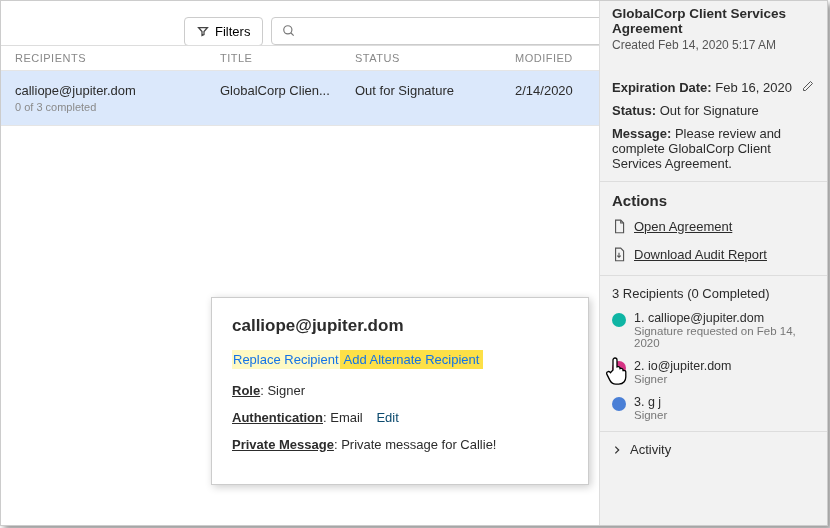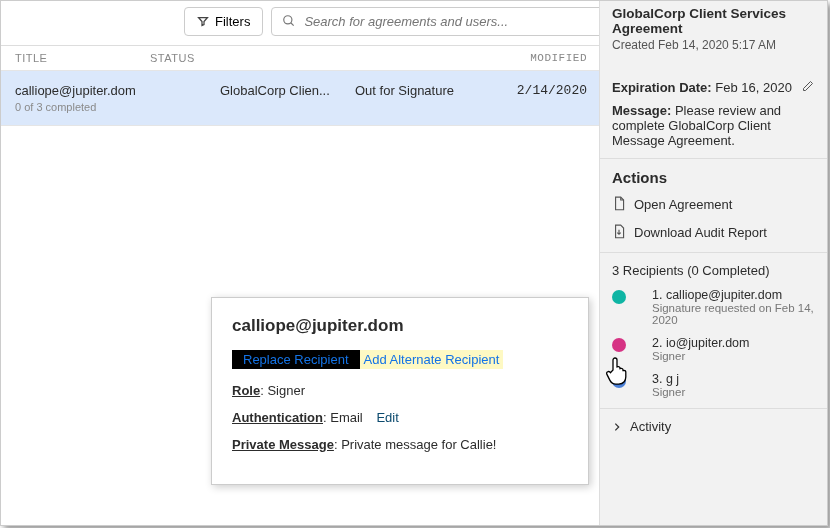--- a/index.html
+++ b/index.html
@@ -1,56 +1,56 @@
 <!DOCTYPE html>
 <html><head>
 <meta charset="utf-8">
 <style>
   * { box-sizing: border-box; margin: 0; padding: 0; }
   body { font-family: -apple-system, BlinkMacSystemFont, "Segoe UI", Arial, sans-serif; font-size: 13px; color: #2c2c2c; background: #fff; width: 830px; height: 528px; overflow: hidden; position: relative; }
   .shadow-wrap { width: 828px; height: 526px; border: 1px solid #ccc; box-shadow: 4px 4px 6px rgba(0,0,0,0.4); position: relative; background: #fff; }
 
-  .topbar { height: 40px; display: flex; align-items: center; padding: 11px 10px; gap: 8px; }
+  .topbar { height: 40px; display: flex; align-items: center; padding: 11px 10px; gap: 8px; margin-top: 10px; }
   .spacer-left { width: 165px; }
   .filters-btn { border: 1px solid #ccc; border-radius: 4px; padding: 6px 12px; display: flex; align-items: center; gap: 6px; font-size: 13px; cursor: pointer; background: #fff; }
   .search-wrap { flex: 1; border: 1px solid #ccc; border-radius: 4px; display: flex; align-items: center; padding: 6px 10px; gap: 8px; margin-right: 12px; }
   .search-wrap input { border: none; outline: none; width: 100%; font-style: italic; font-size: 13px; color: #555; }
 
   .left-panel { position: absolute; left: 0; top: 40px; bottom: 0; width: 600px; padding: 0; }
   .hr-top { border-top: 1px solid #ddd; margin: 4px 0 0 0; }
   .page-title { font-size: 24px; font-weight: 400; padding: 18px 14px 14px 14px; }
   .thead { display: flex; padding: 6px 14px; color: #888; font-size: 11px; letter-spacing: 0.5px; }
   .col-rec { width: 205px; }
   .col-title { width: 135px; }
   .col-status { width: 160px; }
-  .col-mod { flex: 1; text-align: right; font-family: Liberation Mono, monospace; }
+  .col-mod { flex: 1; text-align: left; }
   .row { display: flex; padding: 12px 14px; background: #dbe8fb; align-items: flex-start; border-top: 1px solid #e5e5e5; border-bottom: 1px solid #e5e5e5; }
   .row .col-rec { display: flex; flex-direction: column; gap: 3px; }
   .row .sub { color: #8a8a8a; font-size: 11px; }
 
   .popup { position: absolute; left: 210px; top: 256px; width: 378px; background: #fff; border: 1px solid #ccc; box-shadow: 2px 2px 8px rgba(0,0,0,0.2); padding: 18px 20px 20px 20px; }
   .popup h3 { font-size: 17px; font-weight: 600; margin-bottom: 14px; }
   .popup .link-row { display: flex; gap: 0; margin-bottom: 14px; }
-  .hl-yellow { background: #000000; color: #1473e6; padding: 2px 11px; }
-  .hl-cyan { background: #fef9c3; color: #1473e6; padding: 2px 4px; }
+  .hl-yellow { background: #fef9c3; color: #1473e6; padding: 2px 1px; }
+  .hl-cyan { background: #fde047; color: #1473e6; padding: 2px 4px; }
   .popup .line { margin-bottom: 12px; }
   .popup .line b { font-weight: 600; text-decoration: underline; }
   .popup .edit-link { color: #0c4a6e; margin-left: 10px; }
 
   .right-panel { position: absolute; right: 0; top: 0; bottom: 0; width: 228px; background: #f2f2f2; border-left: 1px solid #ddd; padding: 5px 12px; overflow: hidden; }
   .rp-title { font-size: 13.5px; font-weight: 700; }
   .rp-created { font-size: 12px; color: #555; margin-top: 2px; margin-bottom: 28px; }
   .rp-row { font-size: 13px; margin-bottom: 8px; }
   .rp-row b { font-weight: 600; }
   .pencil { display: inline-block; margin-left: 6px; }
   .rp-sep { border-top: 1px solid #ddd; margin: 10px -12px; }
   .rp-actions-h { font-size: 15px; font-weight: 700; margin-bottom: 10px; }
-  .rp-action { display: flex; align-items: center; gap: 8px; font-size: 13px; margin-bottom: 12px; cursor: pointer; }
+  .rp-action { display: flex; gap: 8px; font-size: 13px; margin-bottom: 12px; cursor: pointer; text-decoration: underline; }
   .rp-recip-h { font-size: 13px; margin-bottom: 10px; }
-  .rp-recip { display: flex; gap: 26px; margin-bottom: 10px; }
+  .rp-recip { display: flex; gap: 8px; margin-bottom: 10px; }
   .dot { width: 14px; height: 14px; border-radius: 50%; flex-shrink: 0; margin-top: 2px; }
   .teal { background: #0fb5a4; }
   .pink { background: #d63384; }
   .bluecirc { background: #4a7fd6; }
   .rp-recip .rr-text { font-size: 12.5px; }
   .rr-sub { color: #777; font-size: 11.5px; }
   .rp-activity { display: flex; align-items: center; gap: 8px; font-size: 13px; cursor: pointer; margin-top: 4px; }
 
   .cursor { position: absolute; left: 603px; top: 355px; pointer-events:none; }
 
@@ -71,27 +71,27 @@
       </span>
       <span>Filters</span>
     </button>
     <div class="search-wrap">
       <span>
         <svg width="14" height="14" viewBox="0 0 24 24" fill="none" stroke="#777" stroke-width="2">
             <circle cx="10" cy="10" r="7"></circle>
             <line x1="20" y1="20" x2="15" y2="15"></line>
           </svg>
       </span>
-      <input type="text" placeholder="Search for agreements and users..." style="">
     </div>
   </div>
 
   <div class="left-panel">
     <div class="hr-top"></div>
     <div class="thead">
+      <div class="col-rec">RECIPIENTS</div>
       <div class="col-title">TITLE</div>
       <div class="col-status">STATUS</div>
       <div class="col-mod">MODIFIED</div>
     </div>
     <div class="row">
       <div class="col-rec">
         <span>calliope@jupiter.dom</span>
         <span class="sub">0 of 3 completed</span>
       </div>
       <div class="col-title">GlobalCorp Clien...</div>
@@ -128,22 +128,26 @@
     <div class="rp-row">
       <b>Expiration Date:</b>
       <span>Feb 16, 2020</span>
       <span class="pencil">
         <svg width="12" height="12" viewBox="0 0 24 24" fill="none" stroke="#555" stroke-width="2">
             <path d="M17 3l4 4L7 21H3v-4z"></path>
           </svg>
       </span>
     </div>
     <div class="rp-row">
+      <b>Status:</b>
+      <span>Out for Signature</span>
+    </div>
+    <div class="rp-row">
       <b>Message:</b>
-      <span>Please review and complete GlobalCorp Client Message Agreement.</span>
+      <span>Please review and complete GlobalCorp Client Services Agreement.</span>
     </div>
 
     <div class="rp-sep"></div>
 
     <div class="rp-actions-h">Actions</div>
     <div class="rp-action">
       <span>
         <svg width="14" height="16" viewBox="0 0 24 28" fill="none" stroke="#555" stroke-width="2">
             <path d="M6 2h9l5 5v17H6z"></path>
             <path d="M15 2v5h5"></path>

